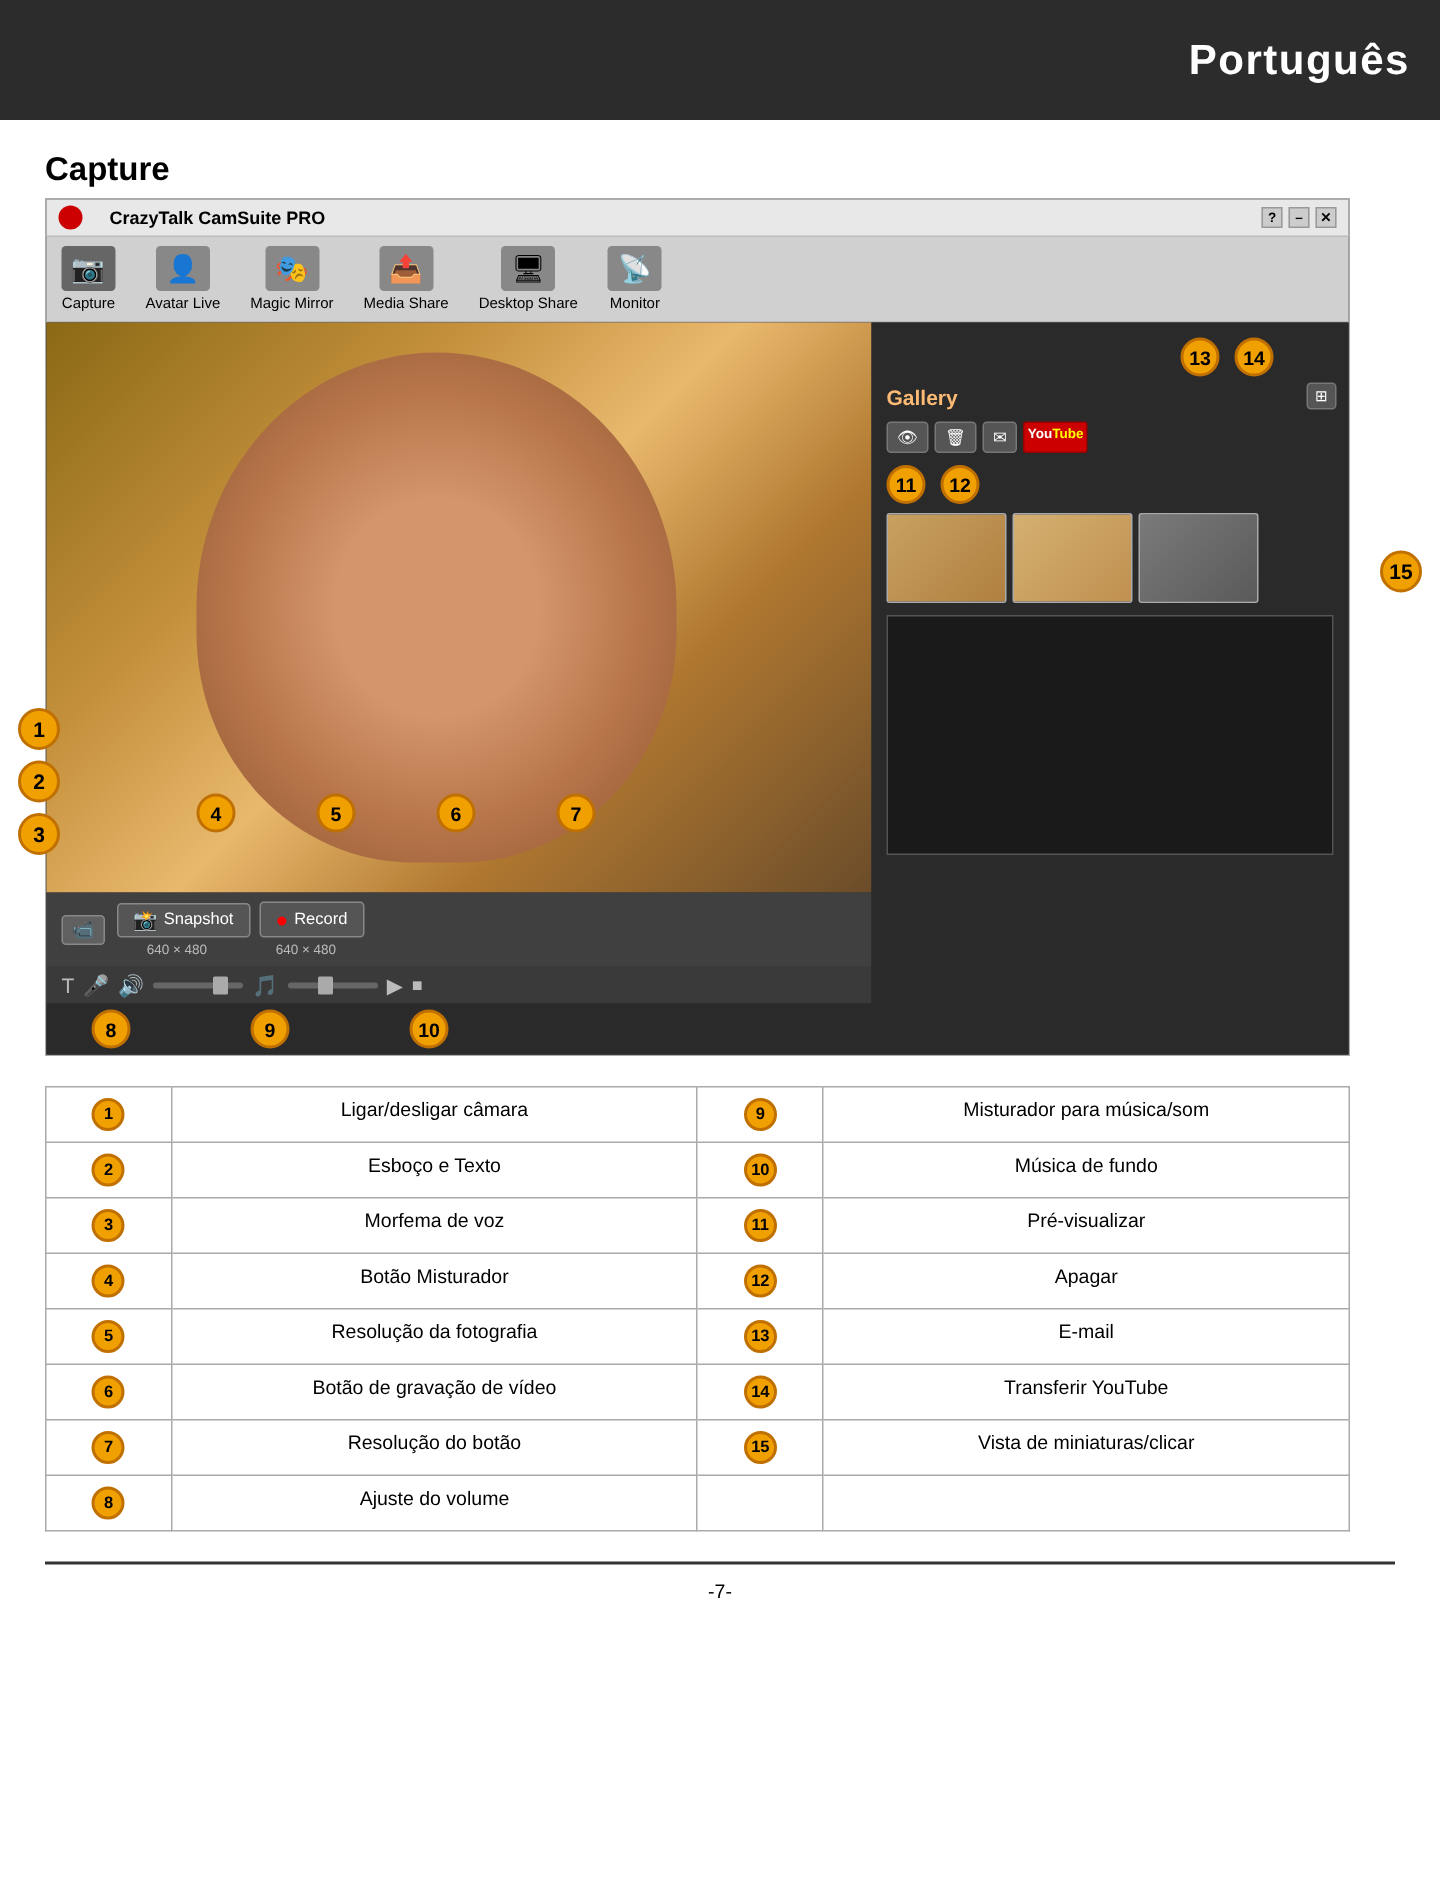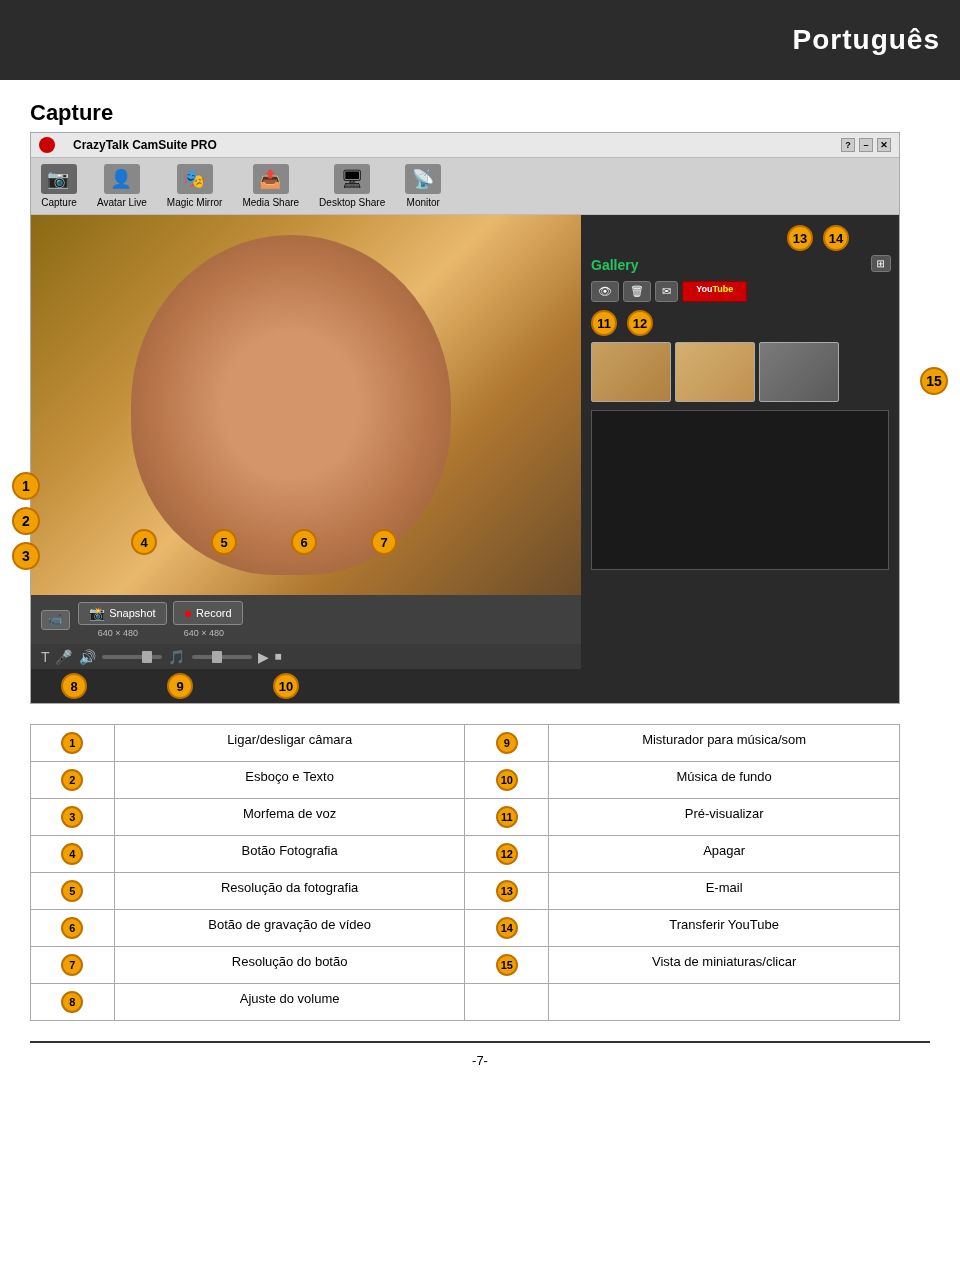--- a/index.html
+++ b/index.html
@@ -238,21 +238,21 @@
     .audio-icon { font-size: 14px; color: #bbb; }
 
     
     .right-panel {
       flex: 1;
       background: #2a2a2a;
       padding: 10px;
       position: relative;
     }
     .gallery-title {
-      color: #22c55e;
+      color: #fdba74;
       font-size: 14px;
       font-weight: bold;
       margin-bottom: 8px;
     }
     .gallery-toolbar {
       display: flex;
       gap: 4px;
       margin-bottom: 8px;
     }
     .gal-btn {
@@ -261,21 +261,21 @@
       border-radius: 3px;
       padding: 3px 6px;
       color: #fff;
       font-size: 11px;
       cursor: pointer;
     }
     .youtube-btn {
       background: #c00;
       border: 1px solid #900;
       border-radius: 2px;
-      padding: 2px 13px;
+      padding: 2px 2px;
       color: #fff;
       font-size: 9px;
       font-weight: bold;
     }
     .gallery-grid {
       display: flex;
       gap: 4px;
       flex-wrap: wrap;
       margin-bottom: 8px;
     }
@@ -557,21 +557,21 @@
       <td class="desc-cell">Morfema de voz</td>
       <td class="num-cell">
         <span class="tbl-badge">11</span>
       </td>
       <td class="desc-cell">Pré-visualizar</td>
     </tr>
         <tr>
       <td class="num-cell">
         <span class="tbl-badge">4</span>
       </td>
-      <td class="desc-cell">Botão Fotografia</td>
+      <td class="desc-cell">Botão Misturador</td>
       <td class="num-cell">
         <span class="tbl-badge">12</span>
       </td>
       <td class="desc-cell">Apagar</td>
     </tr>
         <tr>
       <td class="num-cell">
         <span class="tbl-badge">5</span>
       </td>
       <td class="desc-cell">Resolução da fotografia</td>

